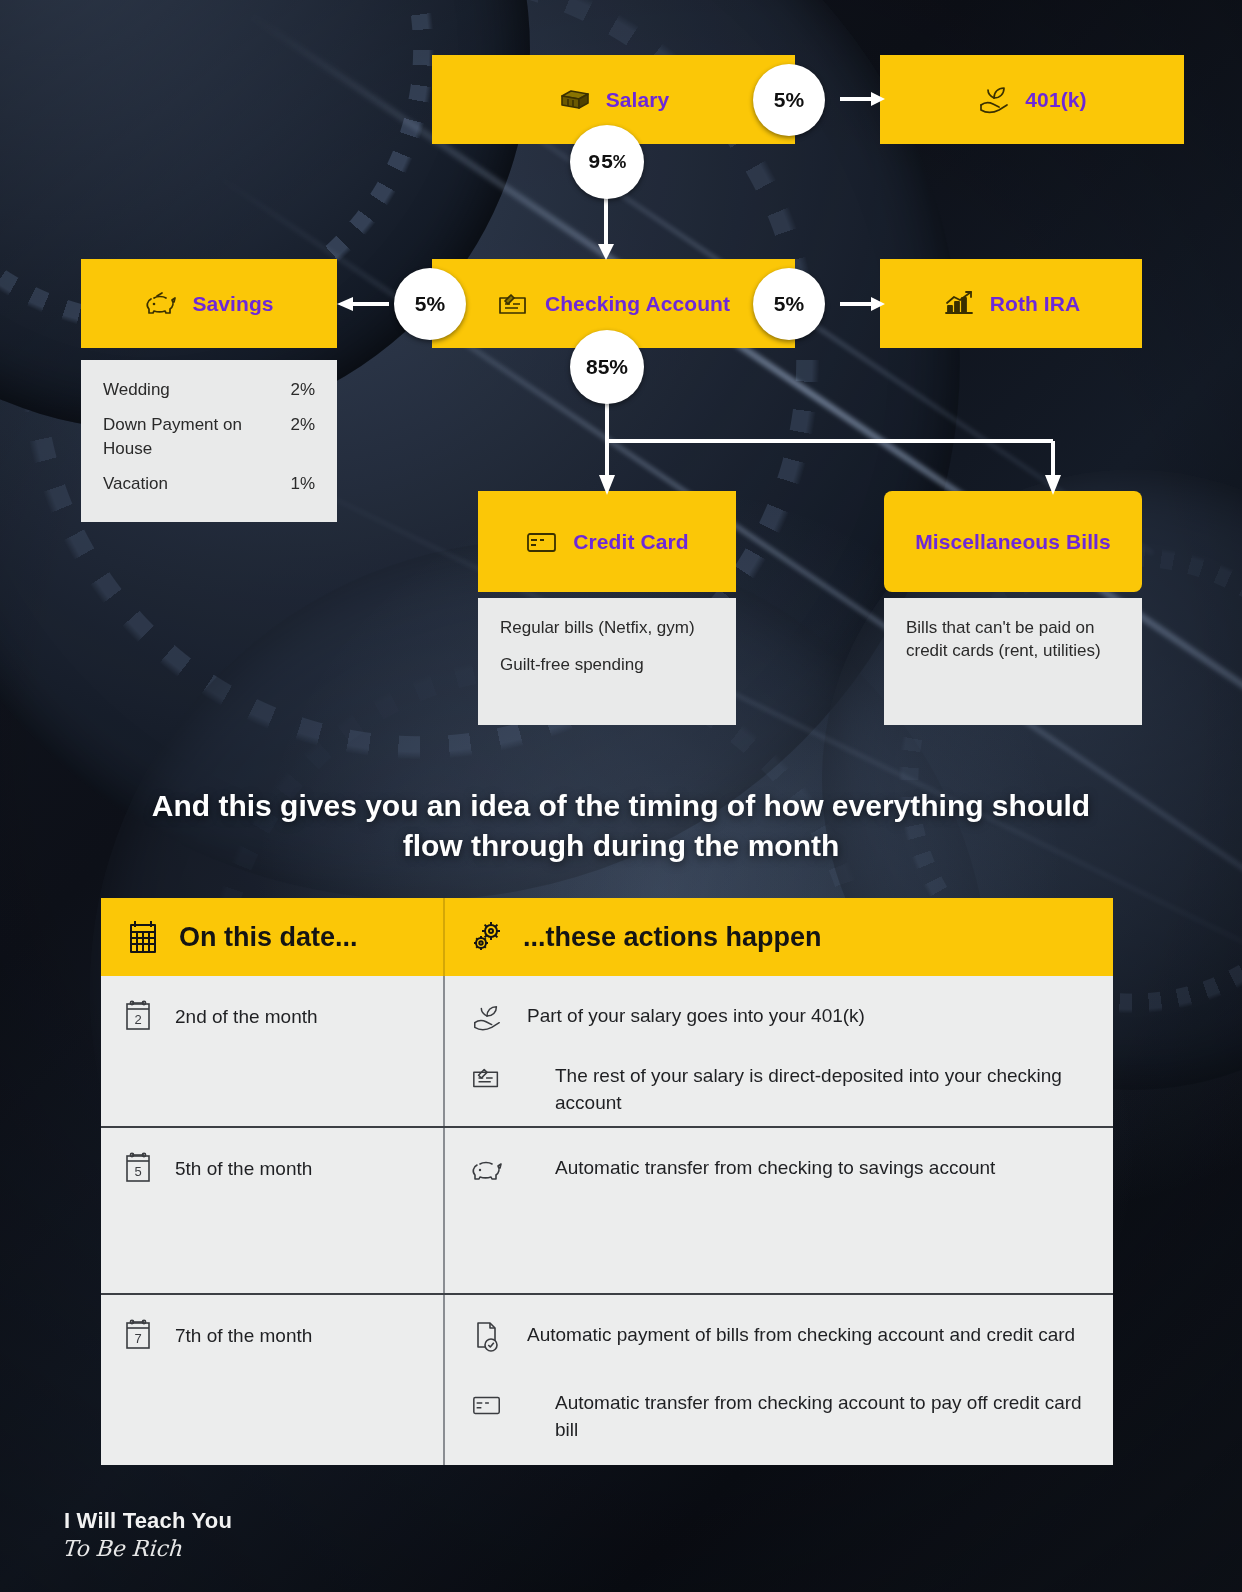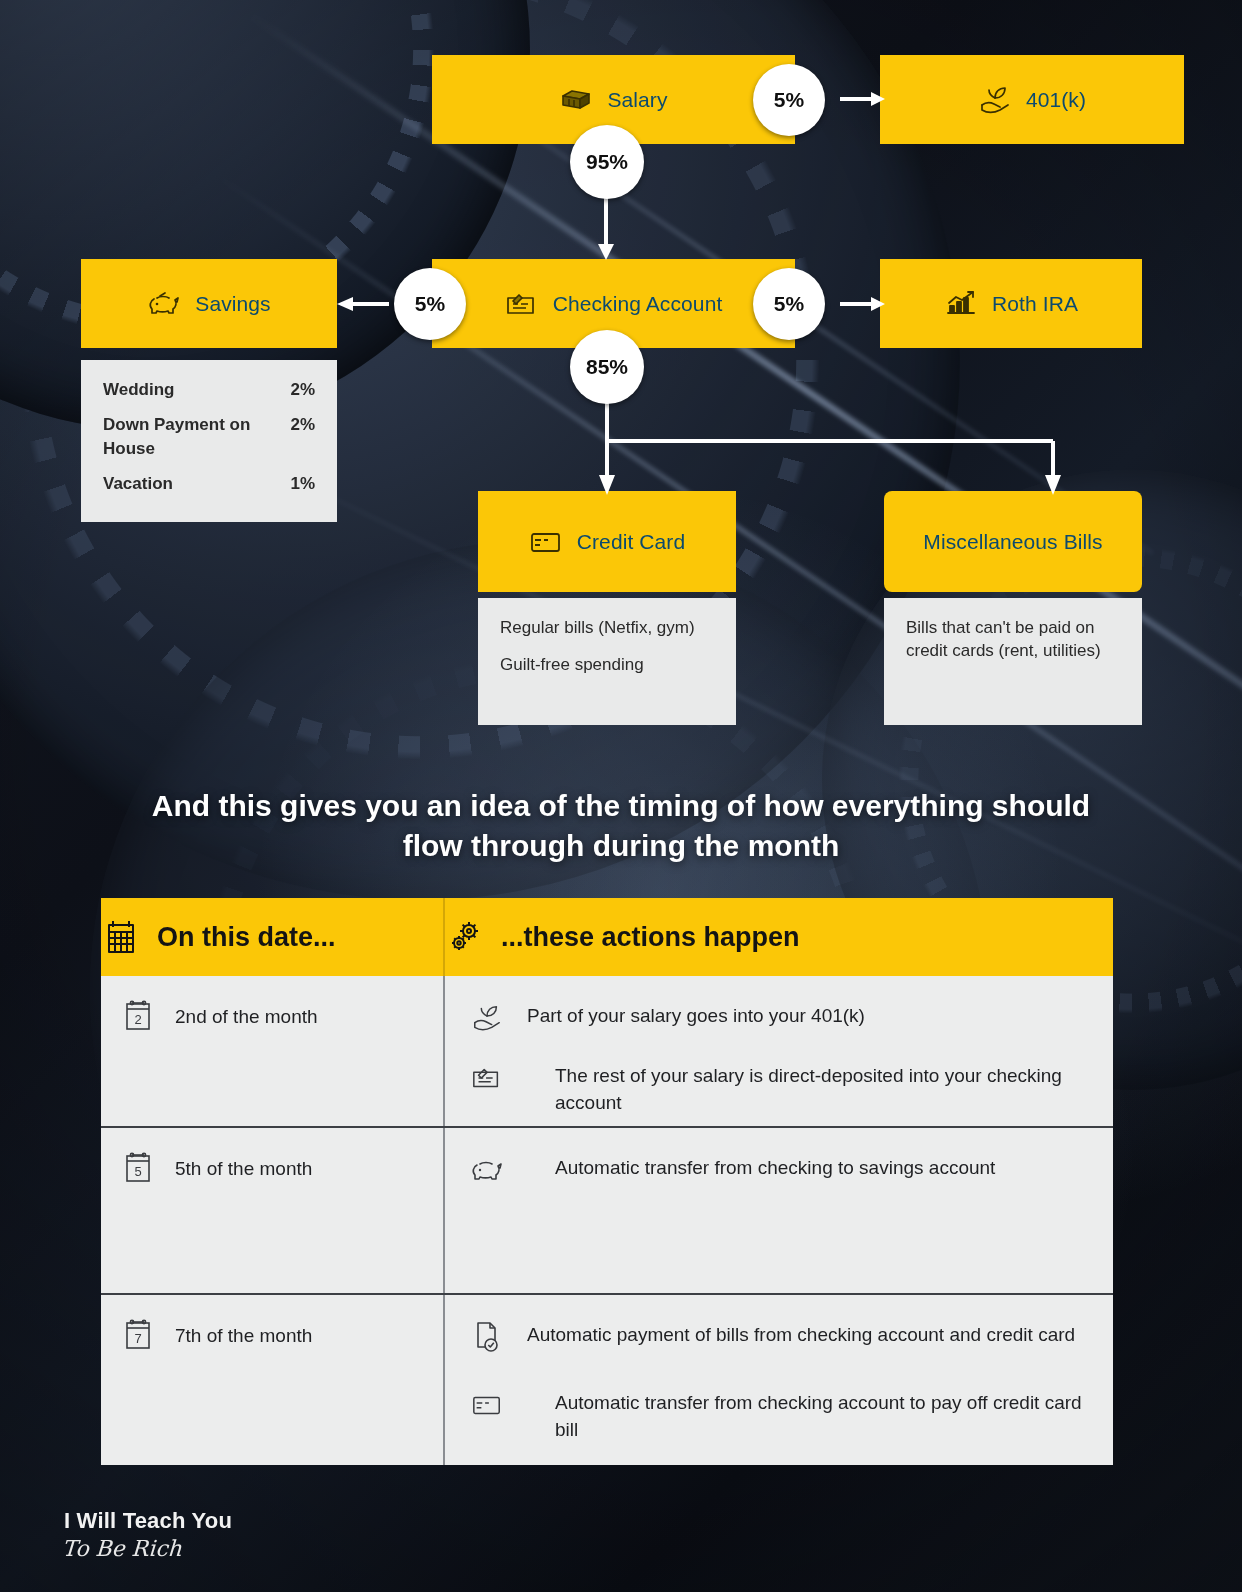--- a/index.html
+++ b/index.html
@@ -58,33 +58,33 @@
 
   
   .flow { position: absolute; inset: 0; }
   .node {
     position: absolute;
     background: #fbc707;
     display: flex; align-items: center; justify-content: center;
     gap: 14px;
   }
   .node .label {
-    color: #0c4a6e; font-weight: 400; font-size: 21px; letter-spacing: .1px;
+    color: #6d28d9; font-weight: 700; font-size: 21px; letter-spacing: .1px;
     white-space: nowrap;
   }
   .node .nicon { width: 34px; height: 30px; display:flex; align-items:center; justify-content:center; }
   .node .nicon svg { display:block; }
 
   .detail {
     position: absolute;
     background: #e9eaea;
     padding: 18px 22px 20px 22px;
     color: #2a2a2a; font-size: 17px; line-height: 1.38;
   }
-  .detail .drow { display: flex; justify-content: space-between; gap: 24px; margin-bottom: 12px; font-weight: bold; }
+  .detail .drow { display: flex; justify-content: space-between; gap: 24px; margin-bottom: 12px; }
   .detail .drow:last-child { margin-bottom: 16px; }
   .detail .dname { max-width: 160px; }
   .detail .dval { font-variant-numeric: tabular-nums; }
   .detail p { margin-bottom: 14px; }
   .detail p:last-child { margin-bottom: 0; }
 
   .pct {
     position: absolute;
     background: #fff; border-radius: 50%;
     display: flex; align-items: center; justify-content: center;
@@ -104,20 +104,21 @@
     text-shadow: 0 2px 8px rgba(0,0,0,.6);
     padding: 0 140px;
   }
 
   
   .table { position: absolute; left: 101px; top: 898px; width: 1012px; }
   .thead { display: flex; background: #fbc707; height: 78px; }
   .th {
     display: flex; align-items: center; gap: 16px;
     color: #141414; font-weight: 700; font-size: 27px;
+    padding-left: 22px;
   }
   .th.c1 { width: 344px; border-right: 2px solid #d4a706; }
   .th.c2 { flex: 1; }
   .th .thicon { width: 40px; height: 40px; display:flex; align-items:center; justify-content:center; }
 
   .tbody { background: #eceded; }
   .trow { display: flex; border-bottom: 2px solid #3c3f44; }
   .trow:last-child { border-bottom: none; }
   .td { padding: 22px 0 26px 22px; }
   .td.c1 {
@@ -226,21 +227,21 @@
             <path d="M4 20 C8 17 12 17 16 19 L22 22"></path>
             <path d="M4 20 L4 25 C9 28 16 28 22 25 L30 20"></path>
           </g>
         </svg>
       </span>
       <span class="label">401(k)</span>
     </div>
 
     <div class="pct" style="left:753px; top:64px; width:72px; height:72px;">5%</div>
 
-    <div class="pct" style="left:570px; top:125px; width:74px; height:74px;">95%</div>
+    <div class="pct" style="left:570px; top:125px; width:74px; height:74px;font-family:Liberation Mono, monospace;">95%</div>
 
     <div class="node" style="left:81px; top:259px; width:256px; height:89px;">
       <span class="nicon">
         <svg width="34" height="28" viewBox="0 0 34 28">
           <g fill="none" stroke="#3a3000" stroke-width="1.7" stroke-linecap="round" stroke-linejoin="round">
             <path d="M7 9 C3 11 2 16 5 19 L5 23 L9 23 L10 21 C13 22 18 22 21 21 L22 23 L26 23 L26 19 C29 17 30 13 28 10 L31 8 L30 12"></path>
             <path d="M10 8 C13 6 19 6 22 8"></path>
             <circle cx="10" cy="14" r="1.3" fill="#3a3000" stroke="none"></circle>
             <path d="M13 6 L18 3"></path>
           </g>

